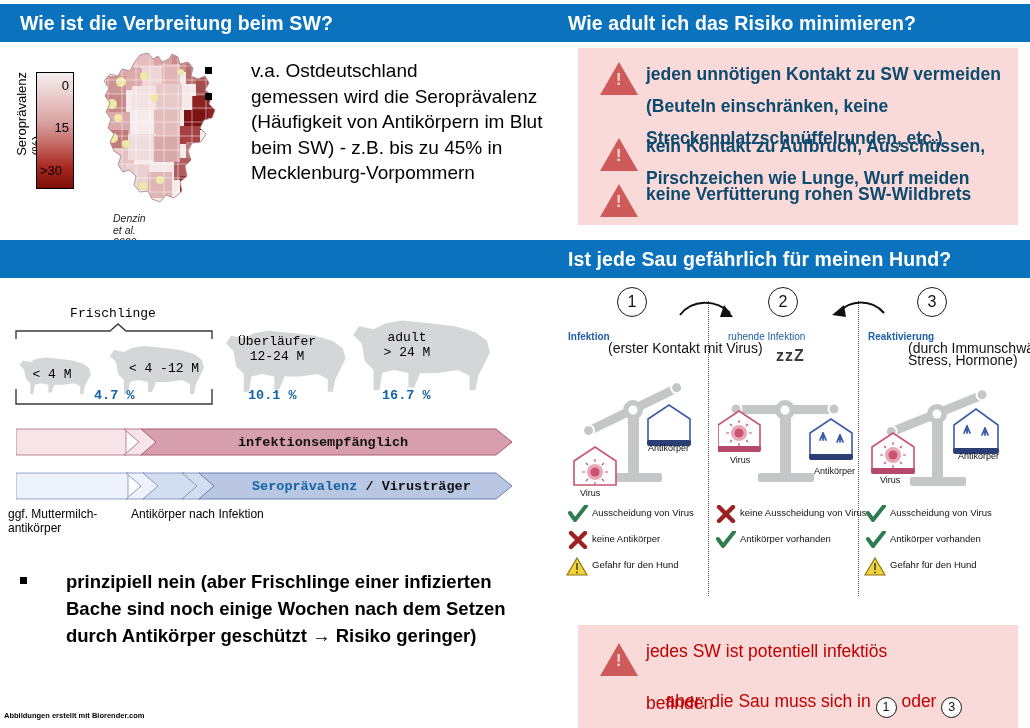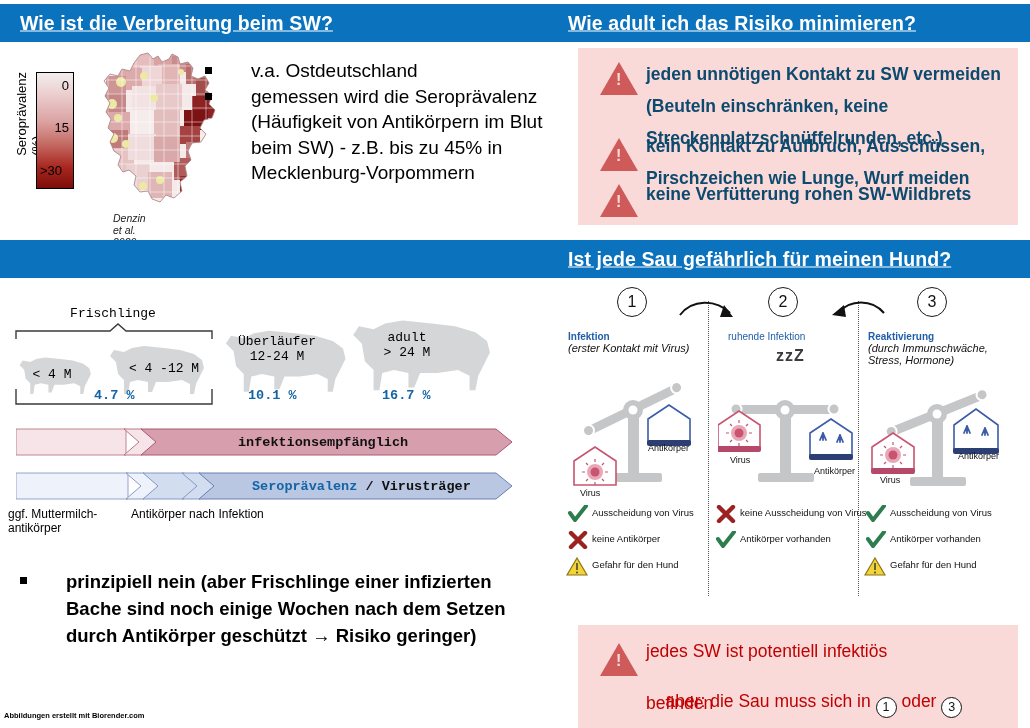--- a/index.html
+++ b/index.html
@@ -14,21 +14,21 @@
   .panel { position:absolute; }
 
   
   .bluebar {
     position:absolute; left:0; width:1030px; height:38px;
     background:#0b72bd;
   }
   .bluebar .btitle {
     position:absolute; top:50%; transform:translateY(-50%);
     color:#ffffff; font-weight:bold; font-size:19.5px;
-    letter-spacing:0.1px; white-space:nowrap;text-decoration:underline;
+    letter-spacing:0.1px; white-space:nowrap;
   }
   #bar-tl { top:4px; }
   #bar-tl .btitle { left:20px; }
   #bar-bl { top:240px; }
   #bar-bl .btitle { left:12px; }
 
   
   #map-legend-label {
     position:absolute; left:14px; top:72px;
     writing-mode:vertical-rl; transform:rotate(180deg);
@@ -113,22 +113,22 @@
   .step-circle {
     position:absolute; width:30px; height:30px; border-radius:50%;
     border:1.5px solid #1a1a1a; background:#fff;
     font-size:16px; text-align:center; line-height:28px; color:#111;
   }
   .step-title {
     position:absolute; font-size:10px; color:#1f5fa9; font-weight:bold;
     line-height:11.5px; white-space:pre;
   }
   .step-sub {
-    position:absolute; font-size:11px; color:#111; font-style:italic;
-    line-height:11.5px; white-space:pre;
+    position:absolute; font-size:14px; color:#111; 
+    line-height:11.5px; white-space:pre;margin-left:40px;
   }
   .vdiv { position:absolute; width:0; border-left:1.5px dotted #555; }
   .legrow { position:absolute; font-size:9.5px; color:#111; white-space:nowrap; }
 
   
   #concl-box {
     position:absolute; left:578px; top:625px; width:440px; height:103px;
     background:#fad9d9;
   }
   #concl-box .ctxt {

